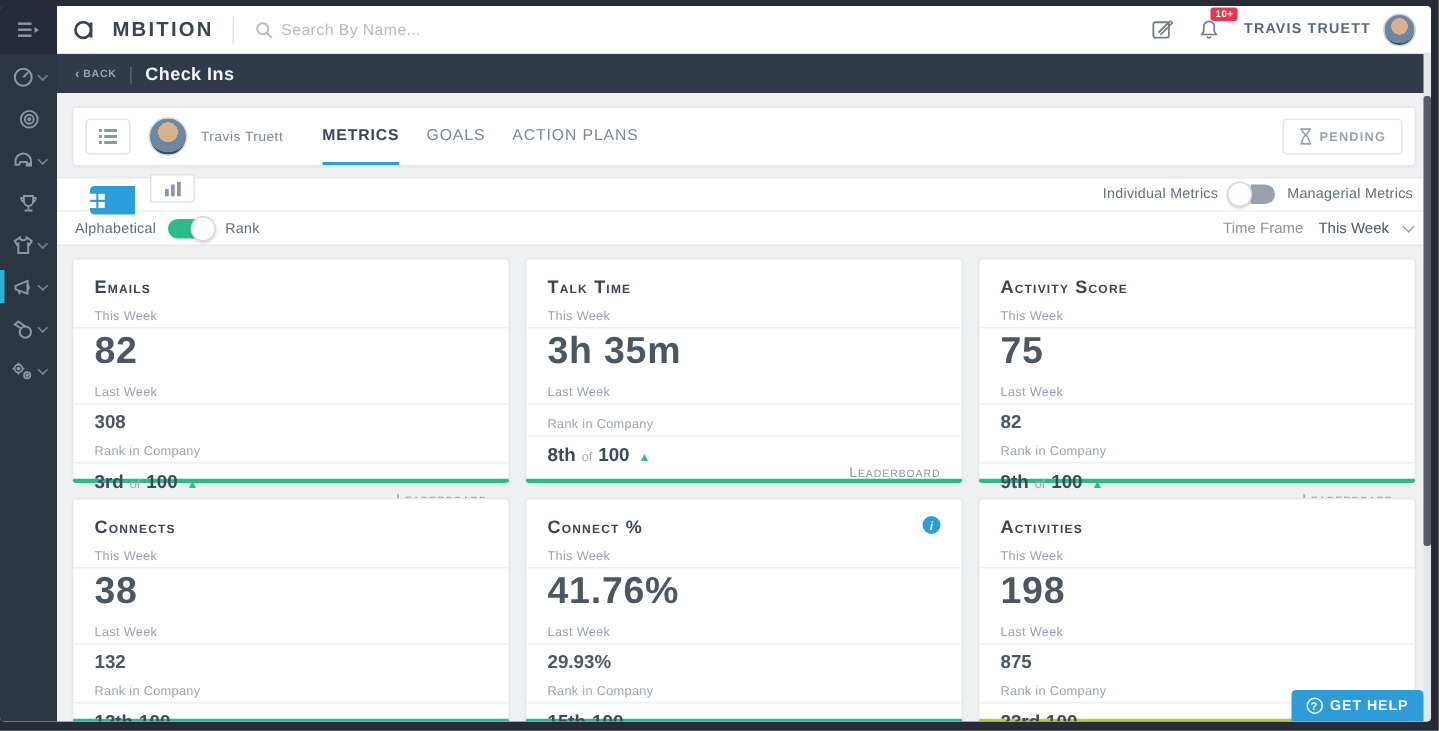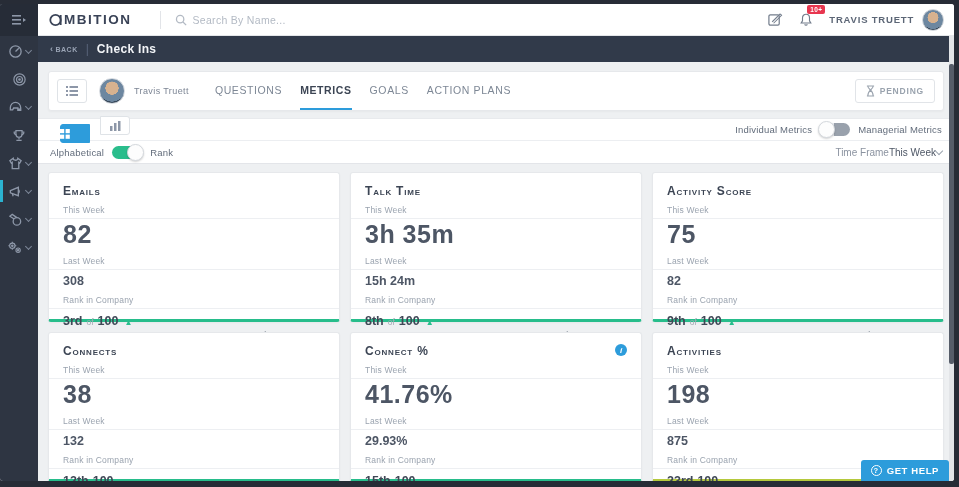--- a/index.html
+++ b/index.html
@@ -12,21 +12,21 @@
   .sidebar { position:absolute; left:0; top:0; bottom:0; width:38px; background:#2e3542; z-index:5; }
   .side-top { height:32px; background:#262c37; display:flex; align-items:center; justify-content:center; cursor:pointer; }
   .side-item { position:relative; height:26px; display:flex; align-items:center; justify-content:center; gap:2px; color:#8d97a8; cursor:pointer; margin-top:2px;}
   .side-item svg { flex:0 0 auto; }
   .side-item .chev { width:5px; height:5px; border-right:1px solid #7d8798; border-bottom:1px solid #7d8798; transform:rotate(45deg); margin-left:1px; margin-top:-2px;}
   .side-item.active::before { content:""; position:absolute; left:0; top:2px; bottom:2px; width:3px; background:#2bb3d1; }
 
   
   .main { position:absolute; left:38px; top:0; right:0; bottom:0; }
   .topbar { position:absolute; left:0; right:0; top:0; height:32px; background:#fff; border-bottom:1px solid #e4e6e9; display:flex; align-items:center; padding:0 10px; z-index:4;}
-  .logo { display:flex; align-items:center; gap:0; margin-right:28px; }
+  .logo { display:flex; align-items:center; gap:11px; margin-right:12px; }
   .logo-text { font-size:13.5px; font-weight:700; letter-spacing:1.5px; color:#3a4357; }
   .topbar .vdiv { width:1px; height:18px; background:#e2e4e8; margin-right:14px; }
   .search { display:flex; align-items:flex-end; gap:6px; flex:1; }
   .search input { border:none; outline:none; font-size:10.5px; color:#6b7482; width:220px; background:transparent; font-family:inherit;}
   .search input::placeholder { color:#b3bac4; letter-spacing:.3px;}
   .top-actions { display:flex; align-items:center; gap:16px; }
   .icon-btn { position:relative; cursor:pointer; display:flex; align-items:center;}
   .badge { position:absolute; top:-7px; left:8px; background:#e8364f; color:#fff; font-size:6.5px; font-weight:700; padding:1px 3px; border-radius:2px; letter-spacing:.3px;}
   .user-menu { display:flex; align-items:center; gap:8px; cursor:pointer;}
   .user-name { font-size:9.5px; font-weight:700; letter-spacing:.8px; color:#5c6676; text-transform:uppercase;}
@@ -59,21 +59,21 @@
   .view-btn.grid { background:#2d9cdb; border-color:#2d9cdb; border-radius:3px 0 0 3px;}
   .view-btn.chart { background:#fff; border-radius:0 3px 3px 0;}
   .spacer { flex:1; }
   .toggle-label { font-size:9.5px; color:#626c7b; letter-spacing:.2px;}
   .switch { position:relative; width:30px; height:13px; border-radius:7px; margin:0 8px; cursor:pointer;}
   .switch .knob { position:absolute; top:-2px; width:17px; height:17px; border-radius:50%; background:#fdfdfd; border:1px solid #d4d8dd; box-shadow:0 1px 2px rgba(0,0,0,.18);}
   .switch.off { background:linear-gradient(to right,#e8eaee 46%, #99a1ac 46%); }
   .switch.off .knob { left:-2px; }
   .switch.on { background:#2abd8c; }
   .switch.on .knob { right:-2px; }
-  .timeframe { display:flex; align-items:center; cursor:pointer;}
+  .timeframe { display:flex; align-items:center; gap:10px; cursor:pointer;}
   .tf-label { font-size:10px; color:#8b93a0;}
   .tf-value { font-size:10px; color:#4d5665; }
   .chevron-down { width:6px; height:6px; border-right:1.5px solid #9aa3ae; border-bottom:1.5px solid #9aa3ae; transform:rotate(45deg); margin-top:-3px;}
 
   
   .grid { display:grid; grid-template-columns:repeat(3,1fr); gap:10px; margin:8px 10px 0 10px; }
   .card { position:relative; background:#fff; border:1px solid #e6e8eb; border-bottom:3px solid #27bd8b; border-radius:3px; height:150px; padding:11px 14px 6px; display:flex; flex-direction:column; box-shadow:0 1px 2px rgba(40,50,60,.04);}
   .card-head { display:flex; align-items:flex-start; justify-content:space-between; }
   .card-title { font-variant:small-caps; font-size:12px; font-weight:700; letter-spacing:.8px; color:#3c4554; }
   .info-dot { width:12px; height:12px; border-radius:50%; background:#2d9cdb; color:#fff; font-size:8px; font-weight:700; display:flex; align-items:center; justify-content:center; cursor:pointer; font-style:italic;}
@@ -240,21 +240,20 @@
                 <rect x="3.5" y="0" width="8.5" height="2"></rect>
             <rect x="0" y="4" width="2" height="2"></rect>
                 <rect x="3.5" y="4" width="8.5" height="2"></rect>
             <rect x="0" y="8" width="2" height="2"></rect>
                 <rect x="3.5" y="8" width="8.5" height="2"></rect>
           </svg>
         </div>
         <span class="toolbar-avatar"></span>
         <span class="toolbar-user">Travis Truett</span>
         <div class="tabs">
-          <span class="tab">QUESTIONS</span>
           <span class="tab active">METRICS</span>
           <span class="tab">GOALS</span>
           <span class="tab">ACTION PLANS</span>
         </div>
         <div class="pending-btn">
           <svg width="9" height="12" viewBox="0 0 10 13" fill="none" stroke="#9aa3ae" stroke-width="1.2">
             <path d="M1 1 h8 M1 12 h8 M2 1 c0 4 6 4 6 11 M8 1 c0 4 -6 4 -6 11"></path>
           </svg>
           <span>PENDING</span>
         </div>
@@ -321,21 +320,20 @@
           <span class="card-footer">Leaderboard</span>
         </div>
 
         <div class="card" style="border-bottom-color: rgb(39, 189, 139);">
           <div class="card-head">
                 <span class="card-title">Talk Time</span>
               </div>
           <div class="metric-label">This Week</div>
           <div class="big-value">3h 35m</div>
           <div class="metric-label">Last Week</div>
-          <div class="mid-value">15h 24m</div>
           <div class="metric-label">Rank in Company</div>
           <div class="rank-row">
             <span class="rank-val">8th</span>
             <span class="rank-of">of</span>
             <span class="rank-total">100</span>
             <span class="rank-arrow" style="color: rgb(39, 189, 139);">▲</span>
           </div>
           <span class="card-footer">Leaderboard</span>
         </div>
 

